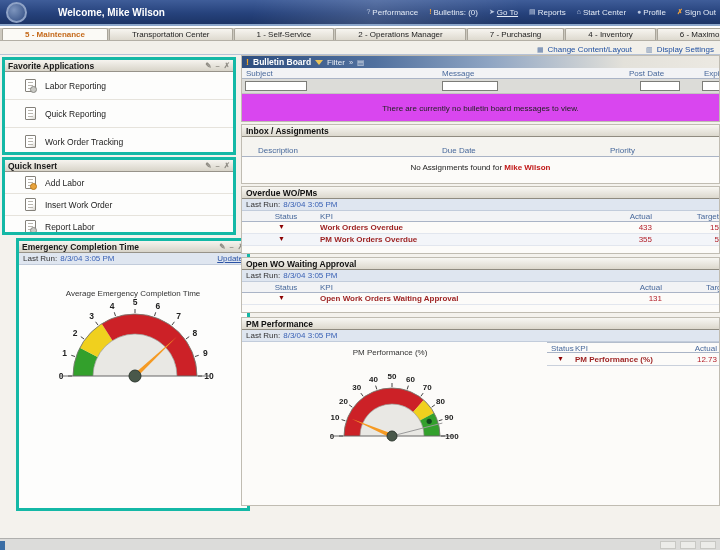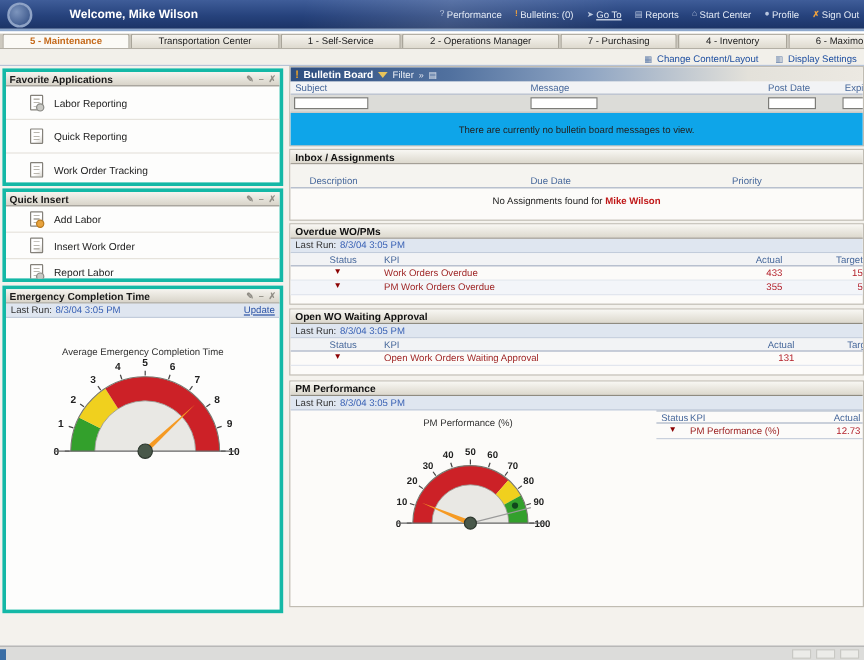--- a/index.html
+++ b/index.html
@@ -74,26 +74,26 @@
   .bbtitle{color:#fff;font-size:8.5px;font-weight:bold;}
   .bb-alert{color:#f5a623;font-weight:bold;font-size:9px;}
   .funnel{width:0;height:0;border-left:4px solid transparent;border-right:4px solid transparent;
     border-top:5px solid #e8c35a;}
   .bb-filterlabel{color:#ecf0f7;font-size:8px;}
   .bb-ic{color:#dfe4ee;font-size:7.5px;cursor:pointer;}
   .colhead{position:relative;height:11px;background:#f2f3f5;border-bottom:1px solid #aab4c6;}
   .ch{position:absolute;top:1px;font-size:8px;color:#47689b;white-space:nowrap;}
   .filterrow{position:relative;height:15px;background:#dcdcd8;border-bottom:1px solid #c4c4c0;}
   .fin{position:absolute;top:2px;height:10px;border:1px solid #7c7c78;background:#fff;font-size:8px;padding:0 1px;}
-  .bbmsg{height:29px;background:#0ea5e9;text-align:center;font-size:8px;color:#222;padding-top:10px;}
+  .bbmsg{height:29px;background:#d946ef;text-align:center;font-size:8px;color:#222;padding-top:10px;}
 
   .kpirow{position:relative;height:12px;border-bottom:1px solid #e2e6ee;font-size:8px;}
   .kpirow.alt{background:#f3f5f9;}
   .st{position:absolute;left:36px;top:1px;color:#8b0000;font-size:7px;}
-  .kname{position:absolute;left:78px;top:1px;color:#9c1f1f;font-weight:normal;cursor:pointer;white-space:nowrap;}
+  .kname{position:absolute;left:78px;top:1px;color:#9c1f1f;font-weight:bold;cursor:pointer;white-space:nowrap;}
   .kval{position:absolute;top:1px;text-align:right;color:#b3202a;}
   .inbox-msg{text-align:center;font-size:8px;color:#222;margin-top:6px;}
   .red{color:#c01818;font-weight:bold;}
 
   .pmtable{position:absolute;left:305px;top:24px;width:172px;font-size:8px;}
   .pmt-head{position:relative;height:11px;border-top:1px solid #b3bdcc;border-bottom:1px solid #aab4c6;}
   .pmt-row{position:relative;height:13px;border-bottom:1px solid #c9d0dc;}
   .pm-gtitle{position:absolute;left:28px;top:30px;width:240px;text-align:center;font-size:8px;color:#333;}
   .pm-svg{position:absolute;left:28px;top:42px;}
 
@@ -200,21 +200,21 @@
     <div class="appitem">
       <span class="docicon"></span>
       <span>Insert Work Order</span>
     </div>
     <div class="appitem">
       <span class="docicon accent-g"></span>
       <span>Report Labor</span>
     </div>
   </div>
 
-  <div class="lpanel" style="left:2px;top:183px;width:234px;height:273px;">
+  <div class="lpanel" style="left:16px;top:183px;width:234px;height:273px;">
     <div class="phead">
       <span>Emergency Completion Time</span>
       <span class="spacer"></span>
       <span class="pctrl">✎</span>
       <span class="pctrl">–</span>
       <span class="pctrl">✗</span>
     </div>
     <div class="lastrun">
       <span>Last Run:</span>
       <span class="lr-date">8/3/04 3:05 PM</span>
@@ -261,21 +261,21 @@
       <span class="bb-alert">!</span>
       <span class="bbtitle">Bulletin Board</span>
       <span class="funnel"></span>
       <span class="bb-filterlabel">Filter</span>
       <span class="bb-ic">»</span>
       <span class="bb-ic">▤</span>
     </div>
     <div class="colhead">
       <span class="ch" style="left:4px;">Subject</span>
       <span class="ch" style="left:200px;">Message</span>
-      <span class="ch" style="left:398px;">Post Date</span>
+      <span class="ch" style="left:387px;">Post Date</span>
       <span class="ch" style="left:462px;">Expire Date</span>
     </div>
     <div class="filterrow">
       <input class="fin" style="left: 3px; width: 62px;">
       <input class="fin" style="left: 200px; width: 56px;">
       <input class="fin" style="left: 398px; width: 40px;">
       <input class="fin" style="left: 460px; width: 26px;">
     </div>
     <div class="bbmsg">There are currently no bulletin board messages to view.</div>
   </div>

